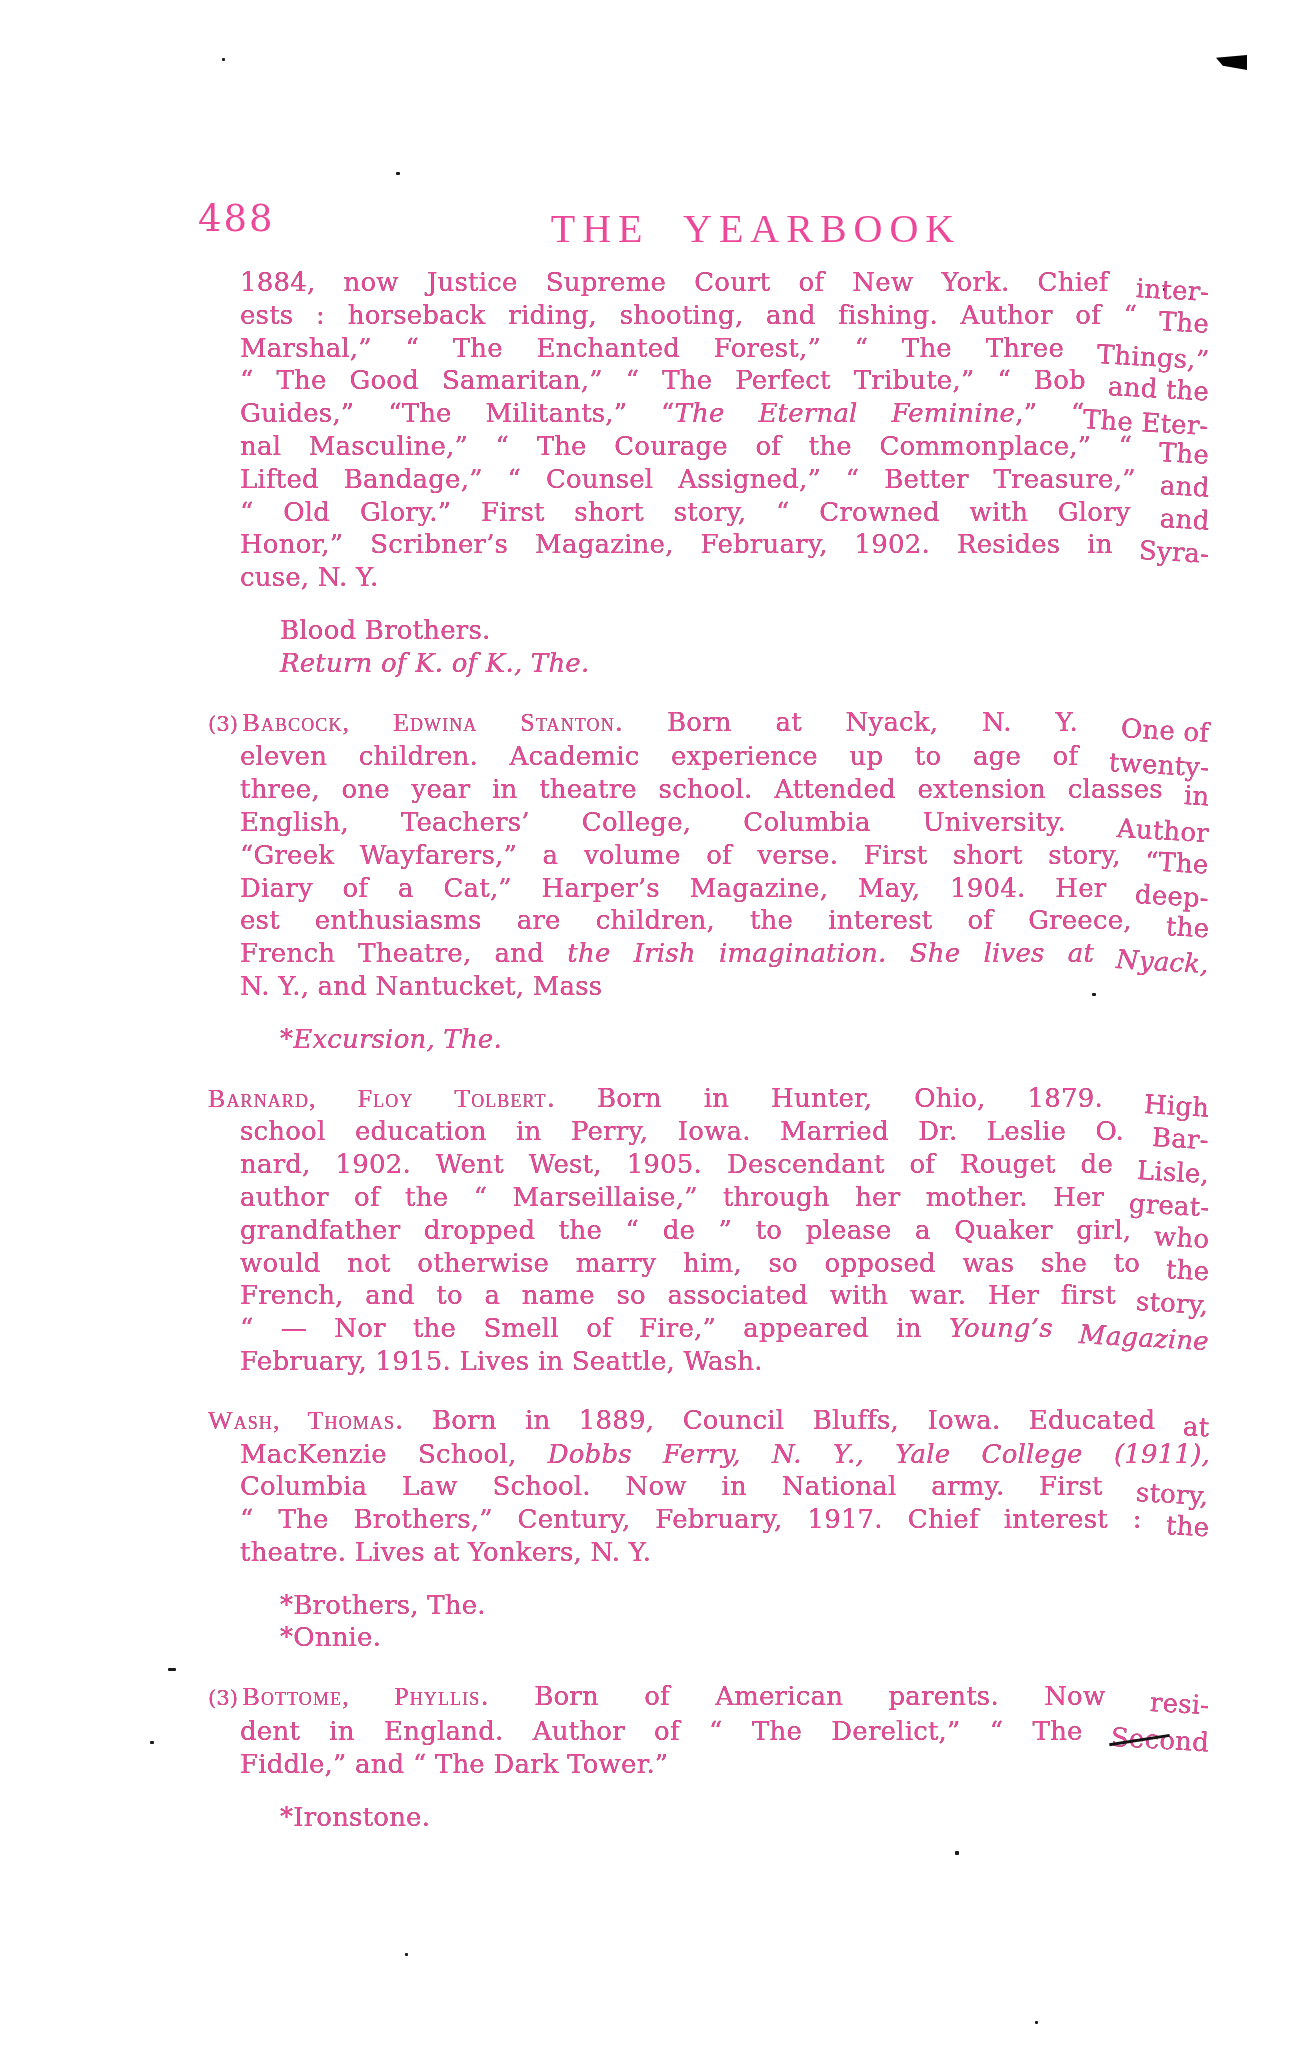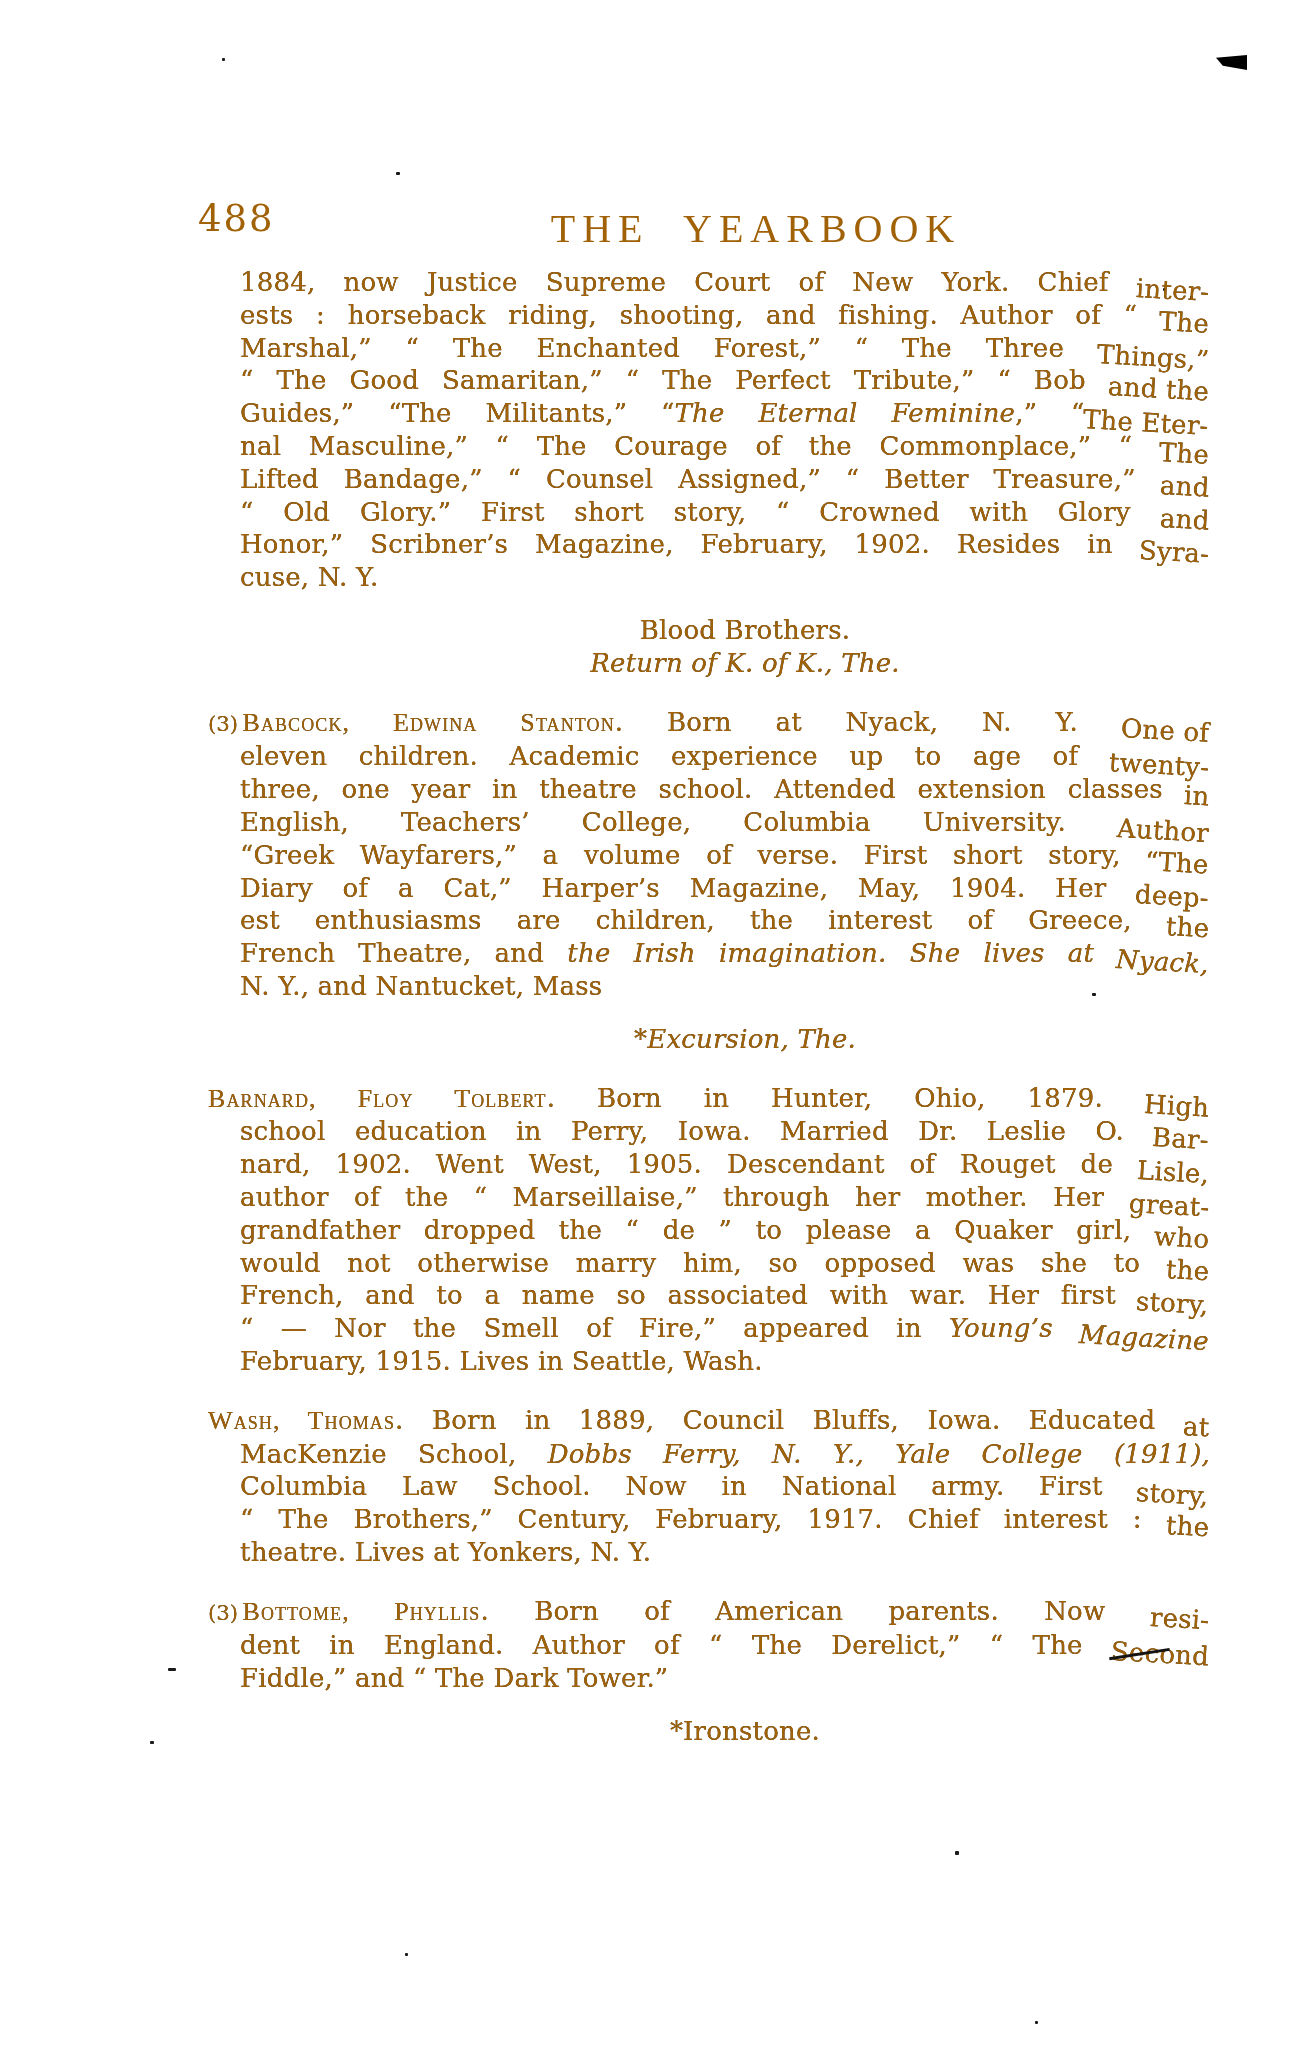--- a/index.html
+++ b/index.html
@@ -2,21 +2,21 @@
 <html><head>
 <meta charset="utf-8">
 <style>
   html,body{margin:0;padding:0;background:#e8e8e8;}
   .page{
     position:relative;
     width:1314px;height:2049px;
     background:#ffffff;
     overflow:hidden;
     font-family:"DejaVu Serif", serif;
-    color:#a16207;
+    color:#ec4899;
   }
   .inner{position:absolute;left:202px;top:198px;width:1008px;}
   .header{position:relative;height:42px;}
   .page-num{
     position:absolute;left:-4px;top:2px;
     font-size:37px;letter-spacing:2px;line-height:1;
   }
   .page-title{
     position:absolute;left:50%;top:11px;
     transform:translateX(-50%) translateX(50px);
@@ -28,21 +28,21 @@
   .line{
     font-size:26px;line-height:32.8px;
     letter-spacing:0.2px;
     box-sizing:border-box;width:100%;
     text-align:justify;
     padding-left:38px;
     text-shadow:0 0 0.5px rgba(10,10,10,0.85);
   }
   .line.just{text-align-last:justify;}
   .line.head{padding-left:6px;}
-  .titles .line{padding-left:78px;text-align:center;}
+  .titles .line{padding-left:78px;text-align:left;}
   .sc{font-variant:small-caps;letter-spacing:1.1px;font-family:Liberation Serif, serif;}
   .it{font-style:italic;}
   .mk{font-size:0.82em;letter-spacing:0;}
   .droop{display:inline-block;transform:translateY(6px) rotate(3.2deg);transform-origin:left top;}
   .strike{position:relative;}
   .strike::after{
     content:"";position:absolute;left:-2px;top:48%;width:62%;
     border-top:3px solid #141414;transform:rotate(-12deg);
   }
   .wedge{
@@ -116,20 +116,24 @@
           <div class="line just"><span>“&nbsp;— Nor the Smell of Fire,” appeared in </span><span class="it">Young’s </span><span class="it droop">Magazine</span></div>
           <div class="line"><span>February, 1915. Lives in Seattle, Wash.</span></div>
         </div>
         <div class="block para">
           <div class="line just head"><span class="sc">Wash, Thomas</span><span>. Born in 1889, Council Bluffs, Iowa. Educated </span><span class="droop">at</span></div>
           <div class="line just"><span>MacKenzie School, </span><span class="it">Dobbs Ferry, N. Y., Yale College (1911),</span></div>
           <div class="line just"><span>Columbia Law School. Now in National army. First </span><span class="droop">story,</span></div>
           <div class="line just"><span>“&nbsp;The Brothers,” Century, February, 1917. Chief interest&nbsp;: </span><span class="droop">the</span></div>
           <div class="line"><span>theatre. Lives at Yonkers, N. Y.</span></div>
         </div>
+        <div class="block titles">
+          <div class="line"><span>*Brothers, The.</span></div>
+          <div class="line"><span>*Onnie.</span></div>
+        </div>
         <div class="block para">
           <div class="line just head"><span class="mk">(3) </span><span class="sc">Bottome, Phyllis</span><span>. Born of American parents. Now </span><span class="droop">resi-</span></div>
           <div class="line just"><span>dent in England. Author of “&nbsp;The Derelict,” “&nbsp;The </span><span class="droop strike">Second</span></div>
           <div class="line"><span>Fiddle,” and “&nbsp;The Dark Tower.”</span></div>
         </div>
         <div class="block titles">
           <div class="line"><span>*Ironstone.</span></div>
         </div>
       </div>
   </div>

